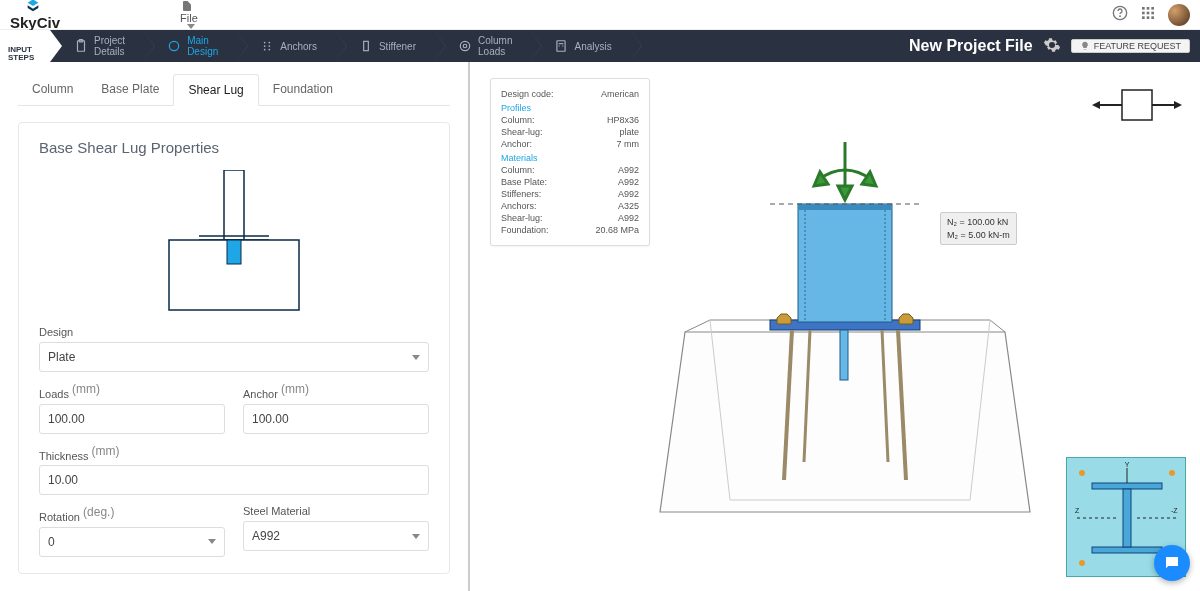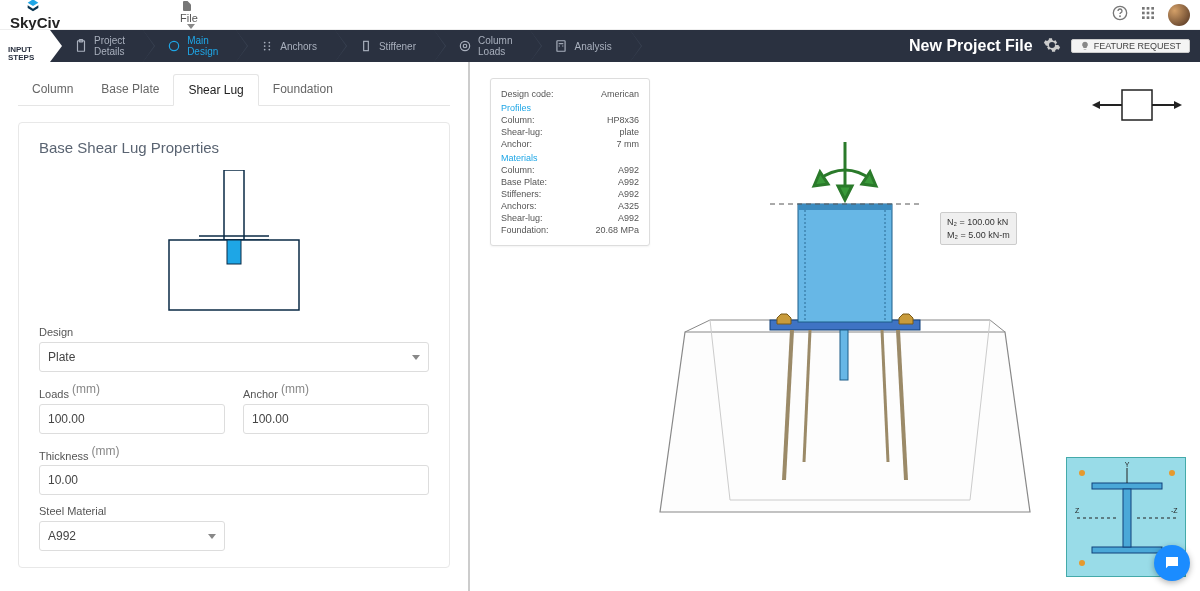--- a/index.html
+++ b/index.html
@@ -238,20 +238,27 @@
         <div class="field">
           <label><span>Anchor</span> <sup>(mm)</sup></label>
           <input class="input" value="100.00" style="">
         </div>
 
         <div class="field full">
           <label><span>Thickness</span> <sup>(mm)</sup></label>
           <input class="input" value="10.00" style="">
         </div>
 
+        <div class="field">
+          <label><span>Rotation</span> <sup>(deg.)</sup></label>
+          <div class="select">
+            <span>0</span>
+            <span class="caret-down"></span>
+          </div>
+        </div>
         <div class="field">
           <label>Steel Material</label>
           <div class="select">
             <span>A992</span>
             <span class="caret-down"></span>
           </div>
         </div>
       </div>
     </div>
   </div>

